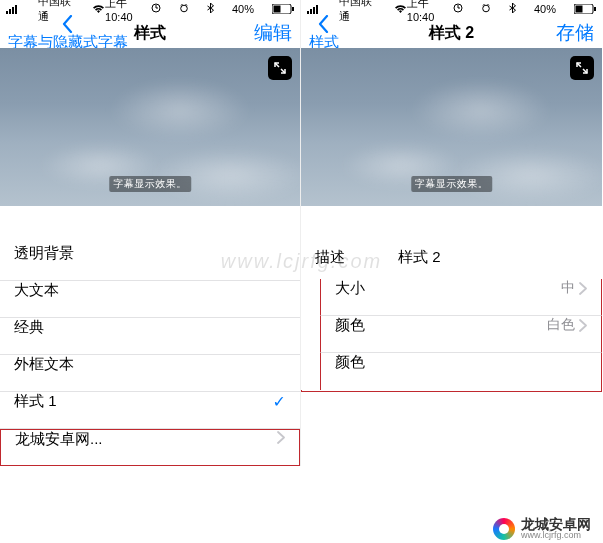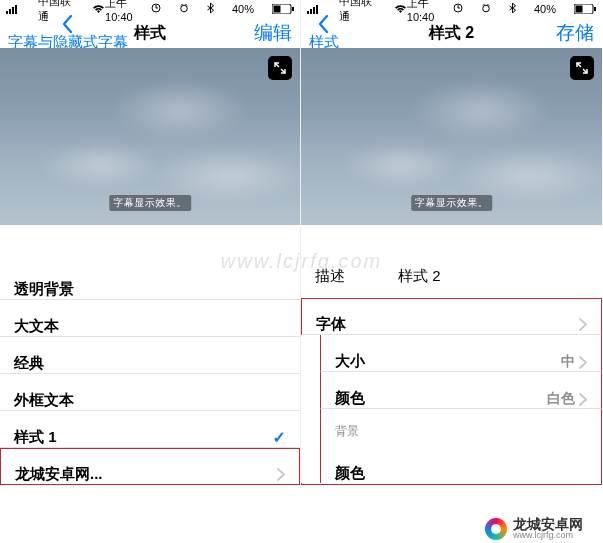--- a/index.html
+++ b/index.html
@@ -51,21 +51,21 @@
     position: absolute;
     left: 50%;
     transform: translateX(-50%);
     font-weight: 600;
     font-size: 16px;
   }
   .nav .action { color: #007aff; font-size: 19px; }
 
   
   .preview {
-    height: 177px;
+    height: 158px;
     position: relative;
     background: linear-gradient(#7b8fa3 0%, #8a9db0 35%, #9fb0c0 60%, #b4c2ce 100%);
     overflow: hidden;
   }
   .cloud {
     position: absolute;
     background: radial-gradient(ellipse at center, rgba(255,255,255,0.35), rgba(255,255,255,0) 70%);
   }
   .c1 { width: 140px; height: 60px; left: 110px; top: 32px; filter: blur(6px);}
   .c2 { width: 120px; height: 45px; left: 40px; top: 95px; filter: blur(6px);}
@@ -89,26 +89,25 @@
     padding: 1px 4px;
     border-radius: 2px;
     letter-spacing: 0.5px;
   }
 
   
   .spacer { height: 38px; background:#fff; }
   .list { background: #fff; }
   .row {
     height: 37px;
-    display: flex; align-items: flex-end;
+    display: flex; align-items: flex-start;
     padding: 0 14px;
     border-bottom: 0.5px solid #e2e2e4;
     justify-content: space-between;
     font-size: 15px;
-    font-weight: bold;
   }
   .row .label { color: #000; }
   .row .value { color: #8e8e93; font-size: 14px; display:flex; align-items:center; gap:4px;}
   .check { color:#007aff; font-size:16px;}
   .chev { color:#c7c7cc; }
   .redbox { border: 1.5px solid #c0282e; }
   .sect-h {
     font-size: 12px; color:#8e8e93;
     padding: 14px 14px 6px 14px;
   }
@@ -121,21 +120,21 @@
   .desc-row .k { color:#000; }
   .desc-row .v { color:#000; }
 
   .rb-text { border-left:1.5px solid #c0282e; border-right:1.5px solid #c0282e; border-top:1.5px solid #c0282e;}
   .rb-bottom { border-left:1.5px solid #c0282e; border-right:1.5px solid #c0282e;margin-left:19px;}
   .rb-cap { height:2px; border-left:1.5px solid #c0282e; border-right:1.5px solid #c0282e; border-bottom:1.5px solid #c0282e;}
 
   
   .footer {
     position: absolute;
-    bottom: 3px; right: 20px;
+    bottom: 3px; right: 12px;
     display:flex; align-items:center; gap:6px;
   }
   .footer .logo {
     width: 22px; height: 22px; border-radius: 50%;
     background: conic-gradient(#ff0055,#ff8800,#14c3a2,#1878ff,#ff0055);
     display:flex;align-items:center;justify-content:center;
     position: relative;
   }
   .footer .logo::after{
     content:""; position:absolute; width:10px;height:10px;border-radius:50%;background:#fff;
@@ -322,45 +321,38 @@
     </div>
 
     <div style="height:30px;background:#fff;"></div>
 
     <div class="desc-row">
       <span class="k">描述</span>
       <span class="v">样式 2</span>
     </div>
 
     <div class="list">
-      <div class="row rb-text">
-        <span class="label">字体</span>
-        <span class="chev"><svg width="8" height="13">
-              <path d="M1 1 L7 6.5 L1 12" stroke="#c7c7cc" stroke-width="1.8" fill="none" stroke-linecap="round" stroke-linejoin="round"></path>
-            </svg></span>
-      </div>
       <div class="row rb-bottom">
         <span class="label">大小</span>
         <span class="value">
             <span>中</span>
             <svg width="8" height="13">
               <path d="M1 1 L7 6.5 L1 12" stroke="#c7c7cc" stroke-width="1.8" fill="none" stroke-linecap="round" stroke-linejoin="round"></path>
             </svg>
           </span>
       </div>
       <div class="row rb-bottom">
         <span class="label">颜色</span>
         <span class="value">
             <span>白色</span>
             <svg width="8" height="13">
               <path d="M1 1 L7 6.5 L1 12" stroke="#c7c7cc" stroke-width="1.8" fill="none" stroke-linecap="round" stroke-linejoin="round"></path>
             </svg>
           </span>
       </div>
-      <div class="sect-h rb-bottom" style="border-top:none;">背景</div>
       <div class="row rb-bottom" style="border-bottom:none;">
         <span class="label">颜色</span>
       </div>
       <div class="rb-cap"></div>
     </div>
   </div>
 </div>
 
 <div class="url">www.lcjrfg.com</div>
 

